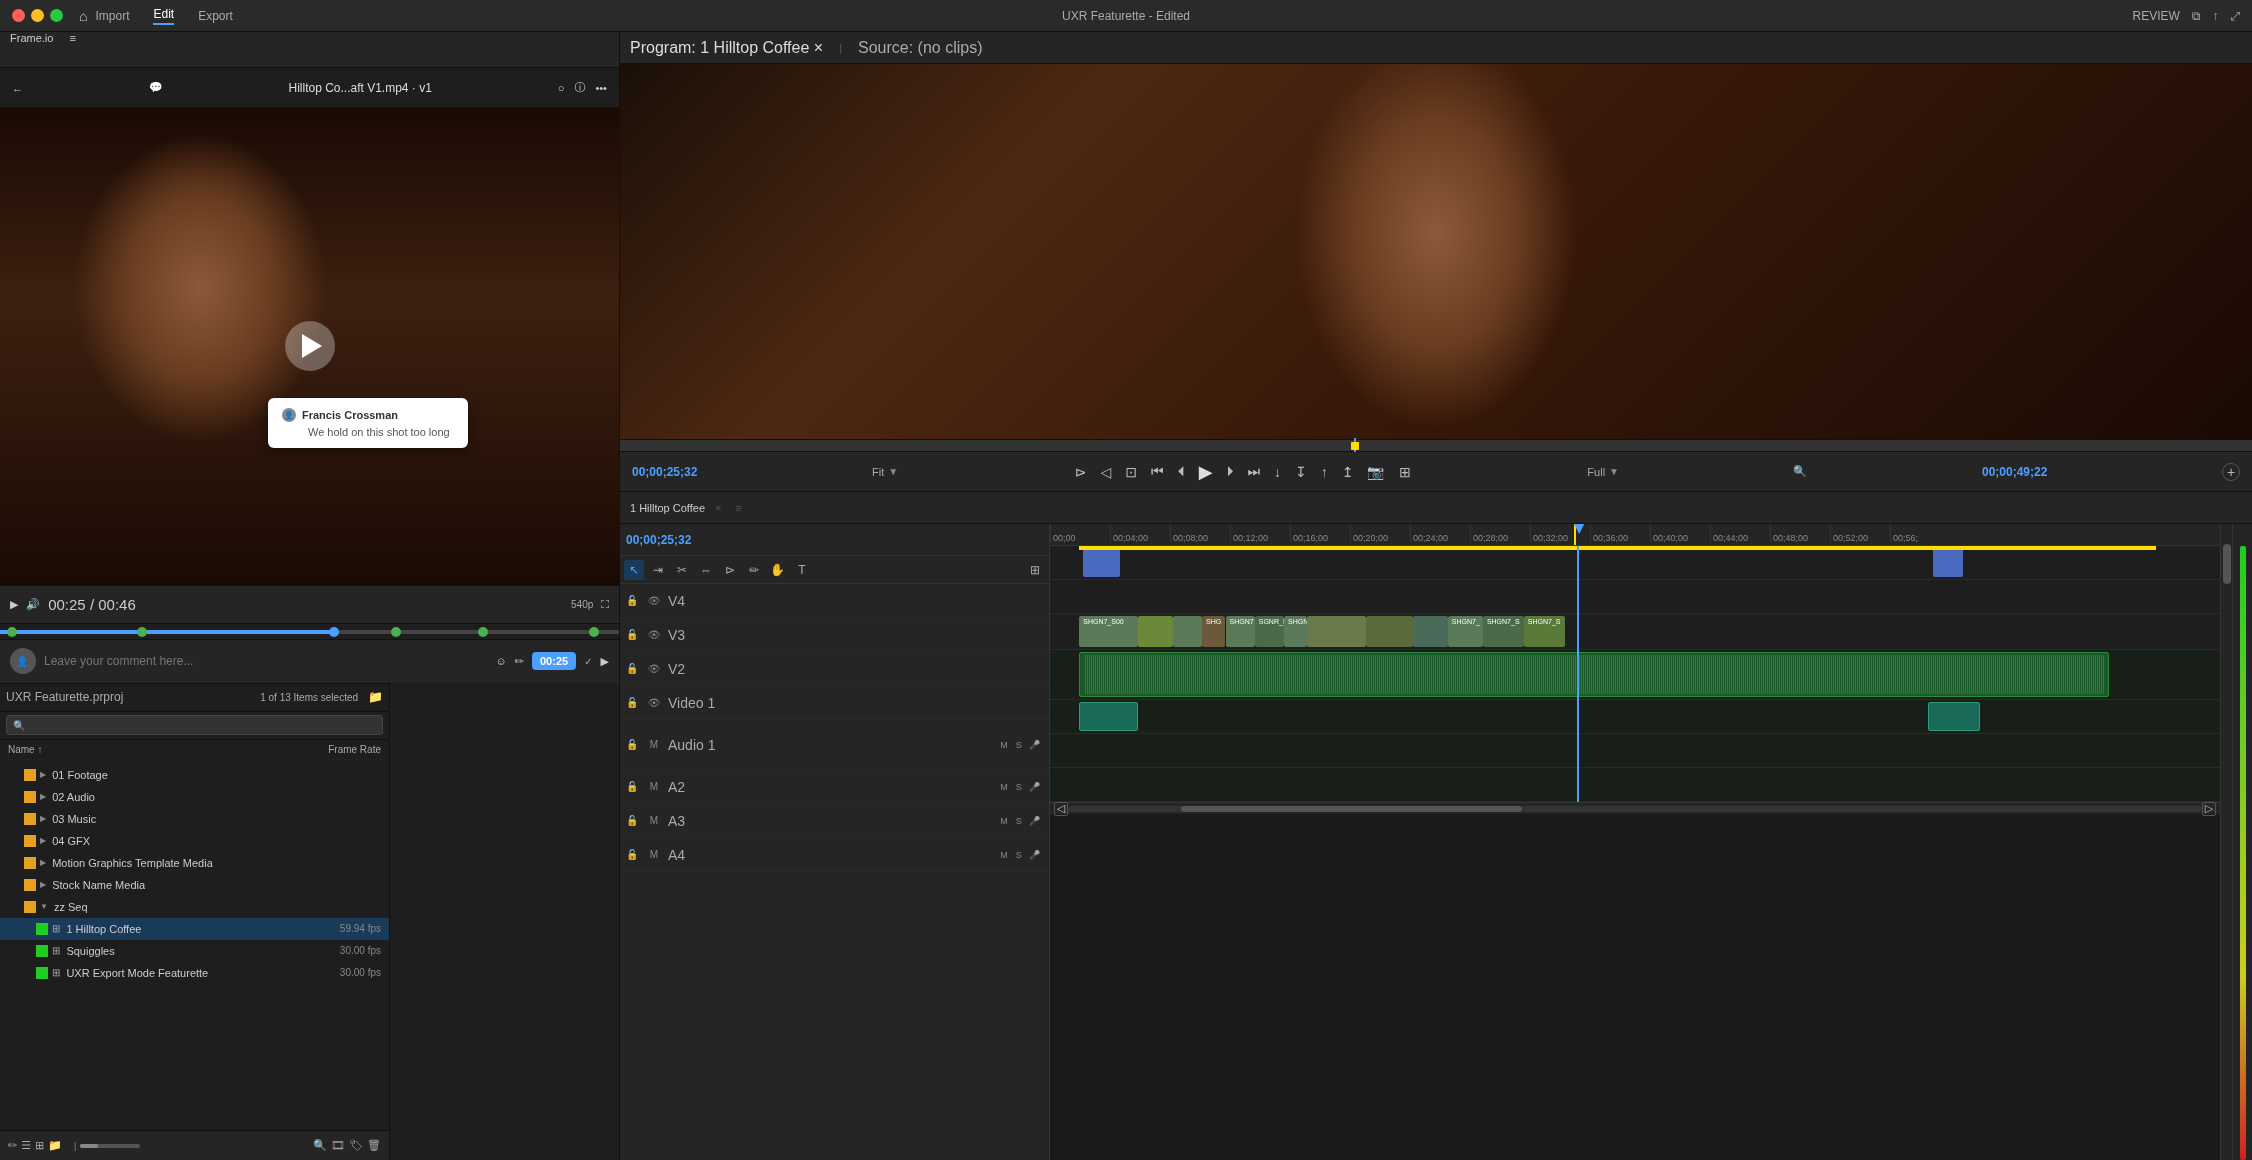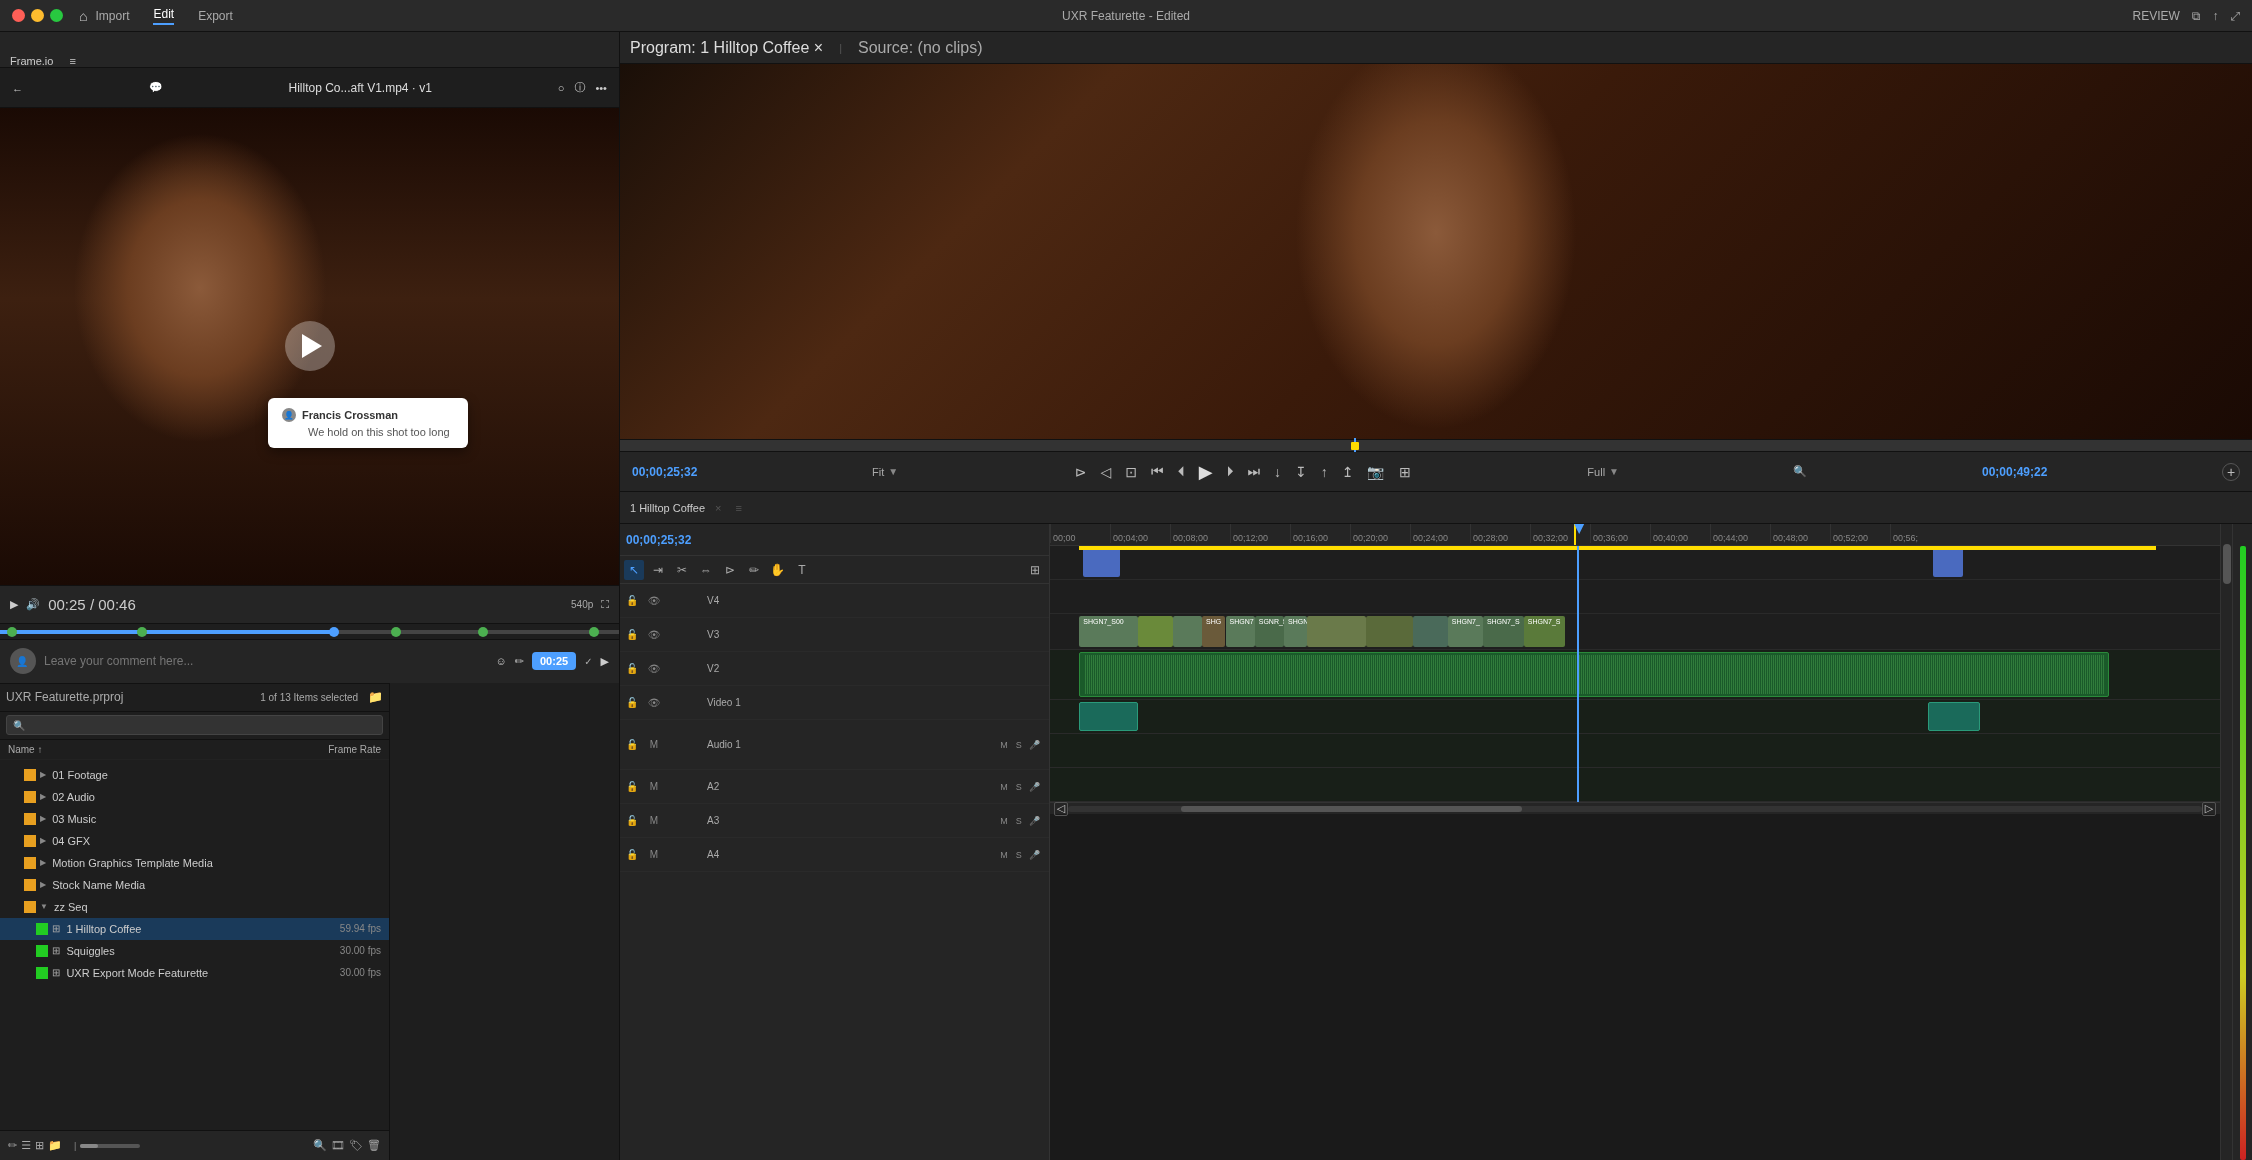--- a/index.html
+++ b/index.html
@@ -78,21 +78,21 @@
       flex-direction: column;
       background: #1e1e1e;
       border-right: 1px solid #111;
     }
 
     
     .frameio-header {
       height: 36px;
       background: #252525;
       display: flex;
-      align-items: flex-end;
+      align-items: flex-start;
       padding: 0 10px;
       border-bottom: 1px solid #111;
       gap: 16px;
     }
 
     
     .viewer-header {
       height: 40px;
       background: #1e1e1e;
       display: flex;
@@ -531,24 +531,23 @@
     .track-vis {
       width: 16px;
       height: 14px;
       display: flex;
       align-items: center;
       justify-content: center;
       color: #888;
       font-size: 10px;
     }
     .track-name {
-      font-size: 10px;
+      font-size: 14px;
       color: #aaa;
       flex: 1;
-      margin-left: 39px;
     }
     .track-controls {
       display: flex;
       align-items: center;
       gap: 4px;
     }
     .track-ctrl-btn {
       font-size: 9px;
       color: #888;
       cursor: pointer;

